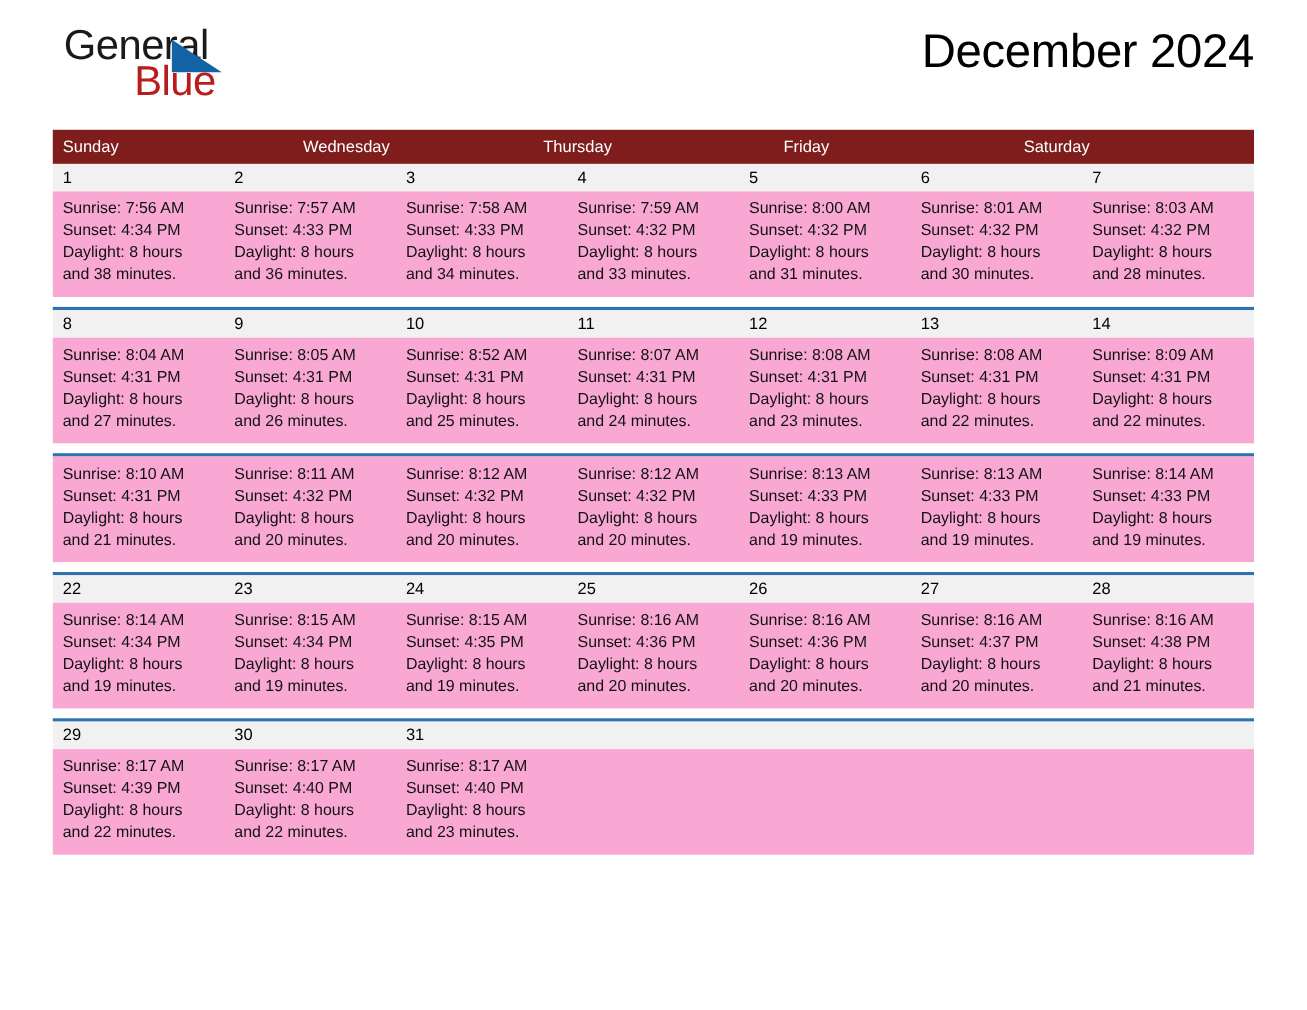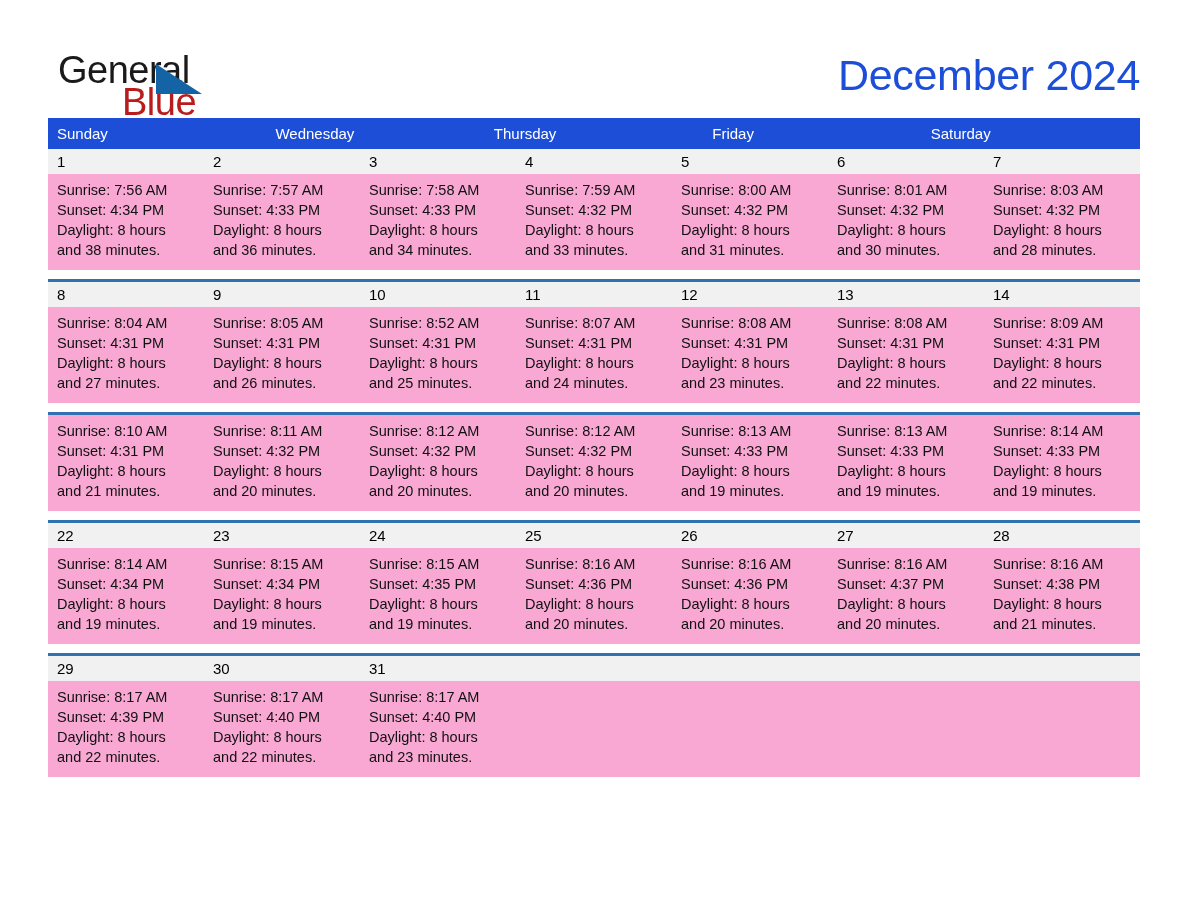--- a/index.html
+++ b/index.html
@@ -20,21 +20,21 @@
     height: 918px;
     box-sizing: border-box;
     padding: 0 48px;
   }
 
   
   .header {
     display: flex;
     align-items: flex-start;
     justify-content: space-between;
-    padding-top: 50px;
+    padding-top: 22px;
     height: 104px;
     box-sizing: border-box;
   }
   .brand {
     position: relative;
     width: 260px;
     height: 80px;
   }
   .brand-general {
     position: absolute;
@@ -64,39 +64,39 @@
     height: 30px;
   }
   .title-block {
     text-align: right;
     padding-top: 0px;
   }
   .month-title {
     font-size: 43px;
     line-height: 50px;
     font-weight: 400;
-    color: #1d4ed8;
+    color: #000000;
     letter-spacing: -0.3px;
   }
   .location-title {
     font-size: 24px;
     line-height: 34px;
     font-weight: 400;
     color: #1a1a1a;
     margin-top: 4px;
   }
 
   
   .calendar {
     margin-top: 14px;
     width: 1092px;
   }
   .weekdays {
     display: flex;
-    background: #1d4ed8;
+    background: #7f1d1d;
     height: 31px;
   }
   .weekday {
     flex: 1 1 0;
     color: #ffffff;
     font-size: 15px;
     line-height: 31px;
     padding-left: 9px;
     box-sizing: border-box;
     white-space: nowrap;

